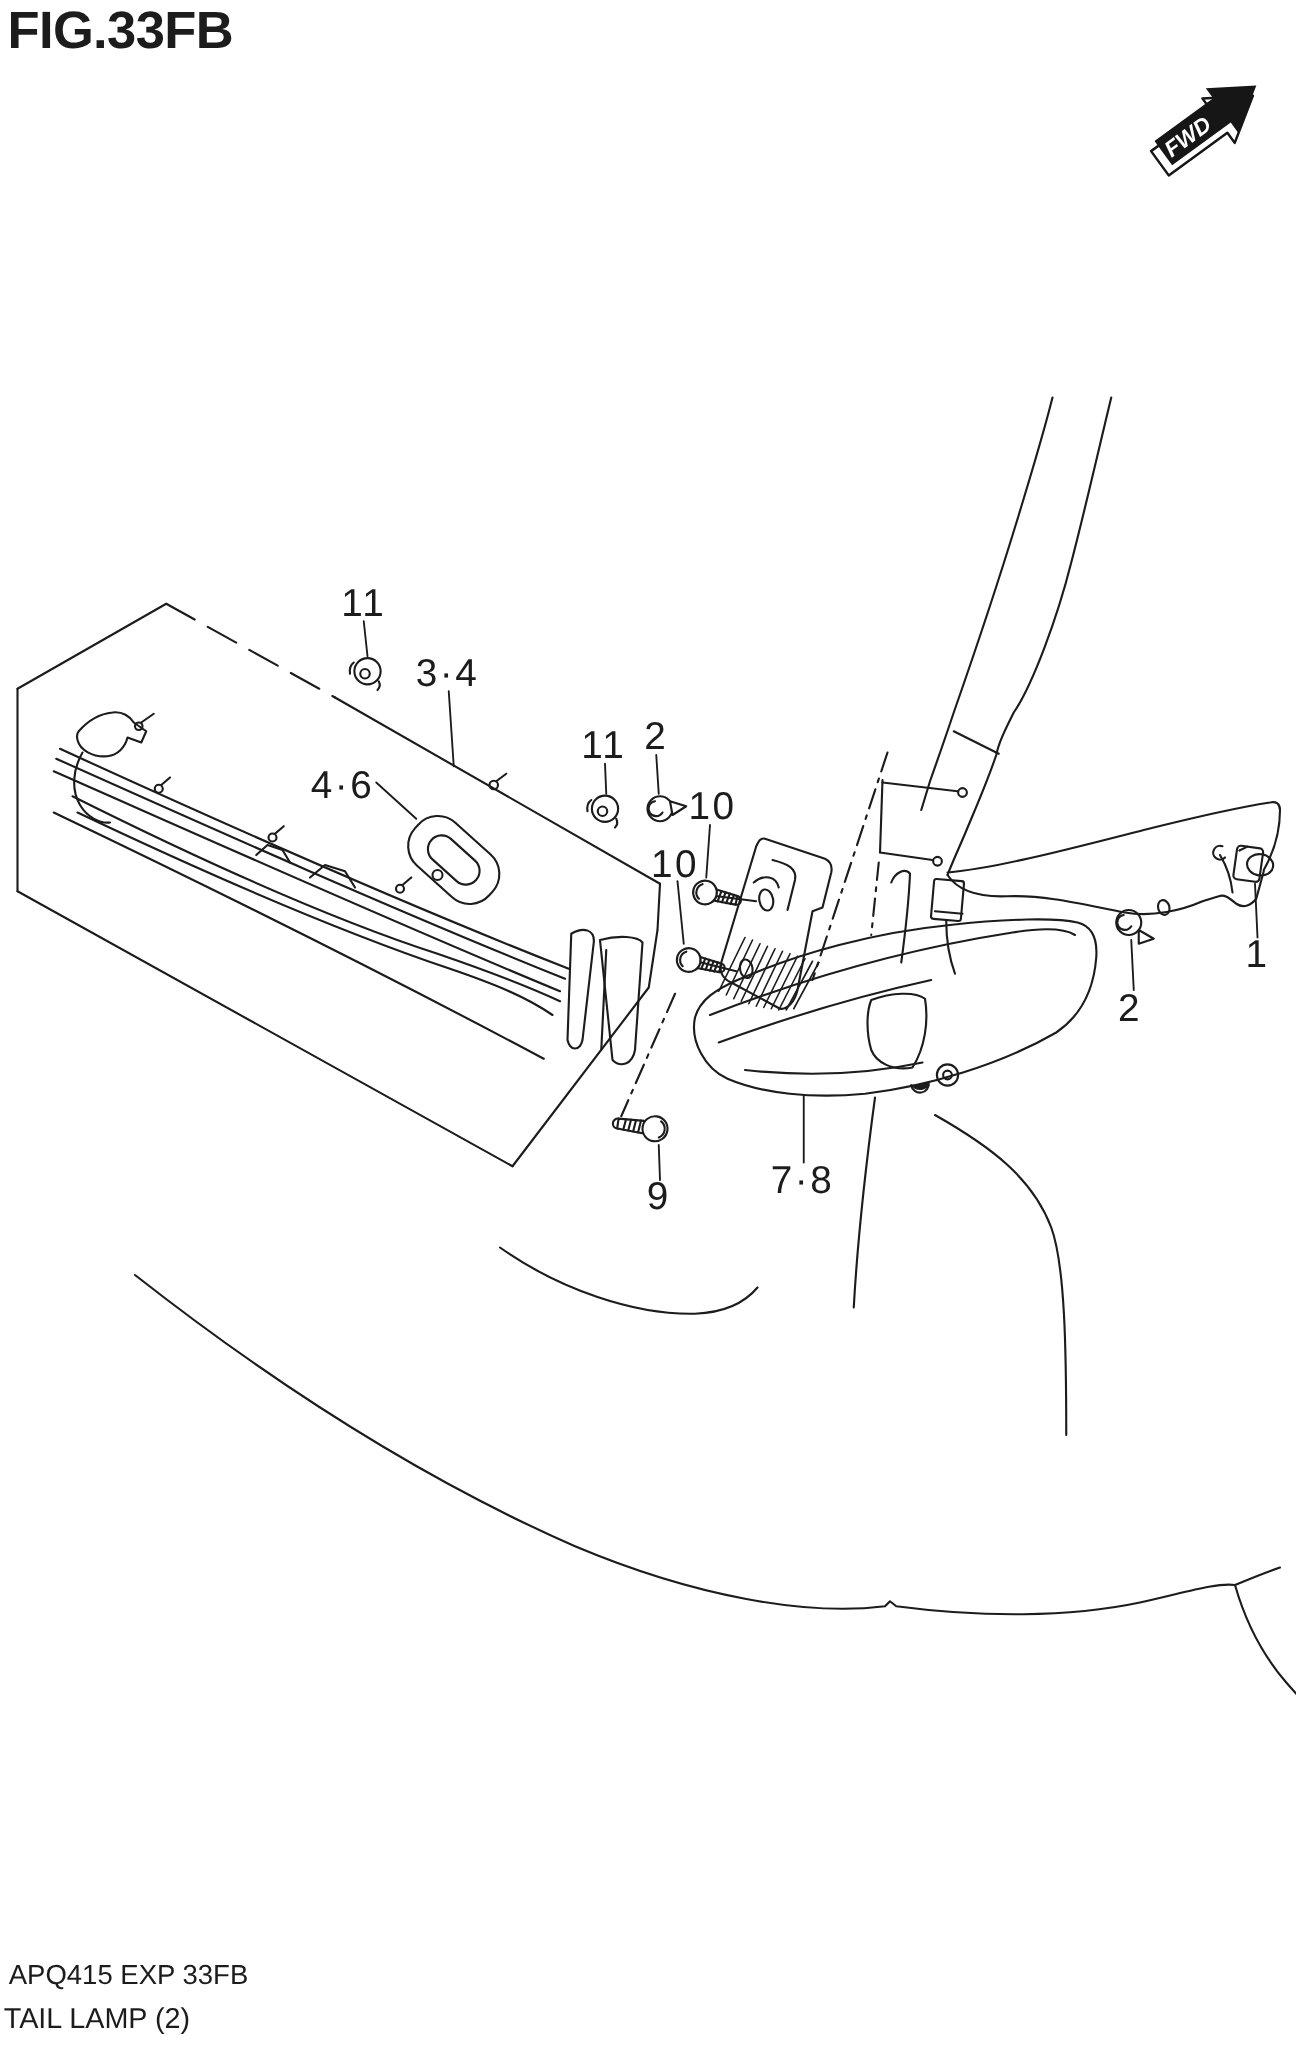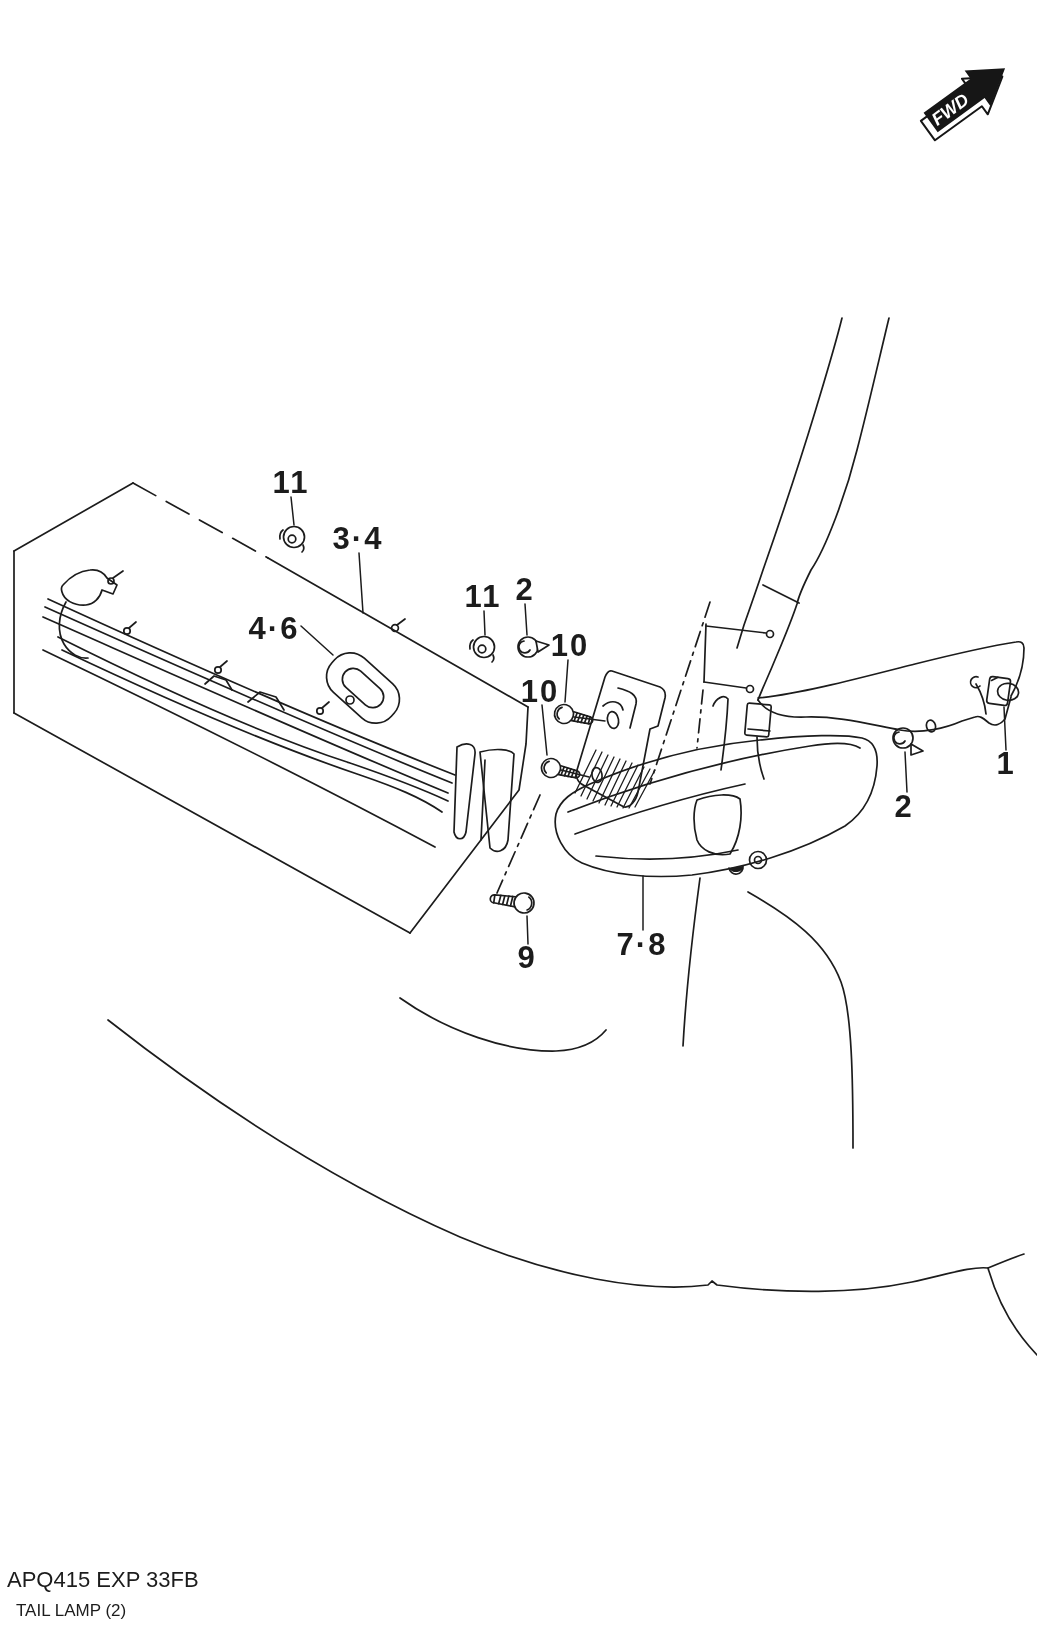--- a/index.html
+++ b/index.html
@@ -1,31 +1,32 @@
 <!DOCTYPE html>
 <html style="--line: #1c1c1c; --bg: #ffffff;"><head>
 <meta charset="utf-8">
 <style>
   html,body{margin:0;padding:0;background:#fff;}
   .page{position:relative;width:1037px;height:1640px;background:var(--bg,#fff);
         font-family:"Liberation Sans",sans-serif;overflow:hidden;}
   svg.art{position:absolute;left:0;top:0;}
   .fig-title{position:absolute;left:6px;top:0px;font-size:42px;font-weight:600;
              letter-spacing:-0.5px;color:var(--line,#161616);}
-  .callout{position:absolute;transform:translate(-50%,-50%);font-size:31px;font-weight:700;
+  .callout{position:absolute;transform:translate(-50%,-50%);font-size:31px;font-weight:400;
            color:var(--line,#161616);letter-spacing:2px;white-space:nowrap;line-height:1;}
   .footer-code{position:absolute;left:7px;top:1567px;font-size:22px;color:var(--line,#161616);}
-  .footer-name{position:absolute;left:16px;top:1601px;font-size:17px;color:var(--line,#161616);}
+  .footer-name{position:absolute;left:3px;top:1601px;font-size:23px;color:var(--line,#161616);}
   .art *{vector-effect:none;}
 </style>
 </head>
 <body>
 
 <div class="page">
 
+  <div class="fig-title">FIG.33FB</div>
 
   <svg class="art" width="1037" height="1640" viewBox="0 0 1037 1640" fill="none" stroke="#1c1c1c" stroke-width="1.7" stroke-linecap="round" stroke-linejoin="round">
 
     <g transform="translate(928,112) rotate(-36)">
       <polygon points="-11,27 47,27 47,37 81,15 47,-7 47,3 -11,3" fill="#ffffff" stroke="#161616" stroke-width="2"></polygon>
       <polygon points="-4,22 54,22 54,32 88,10 54,-12 54,-2 -4,-2" fill="#161616" stroke="none"></polygon>
       <text x="-1" y="17" fill="#ffffff" stroke="none" font-size="18" font-style="italic" font-weight="700" font-family="Liberation Sans, sans-serif">FWD</text>
     </g>
 
     <g>

